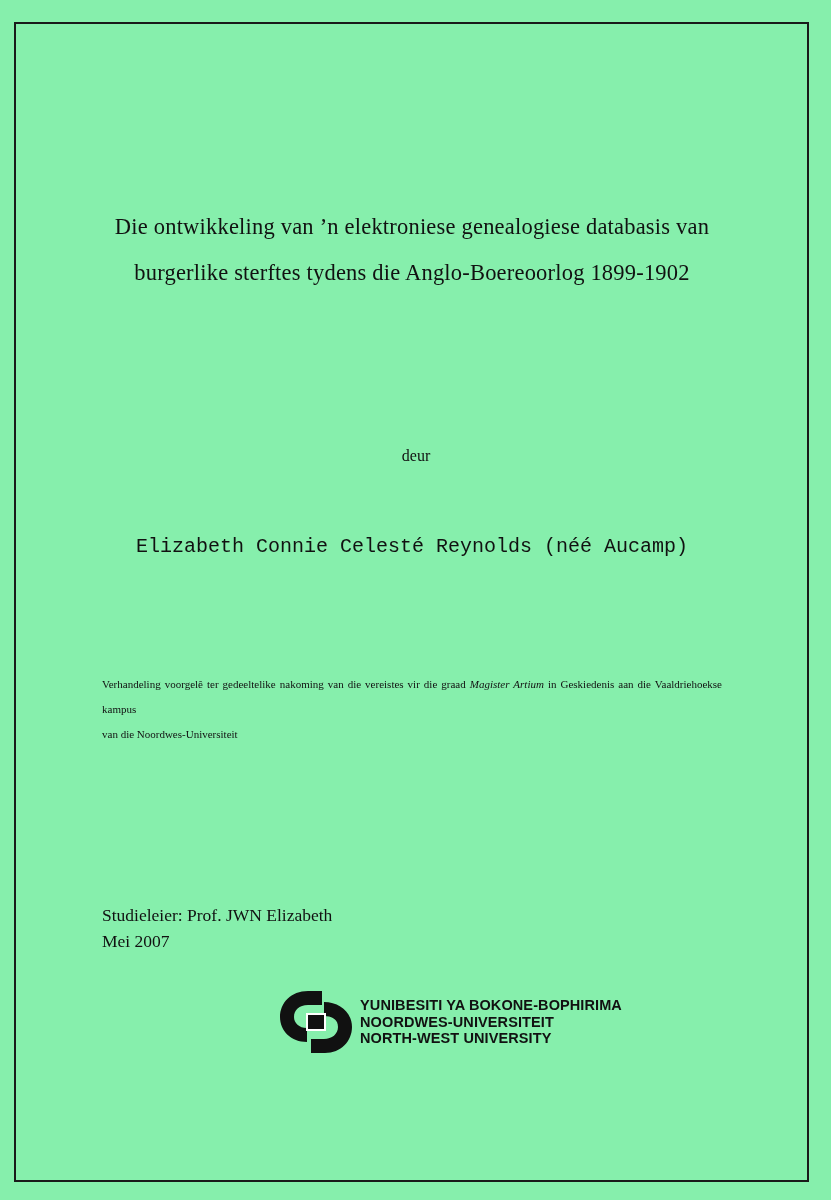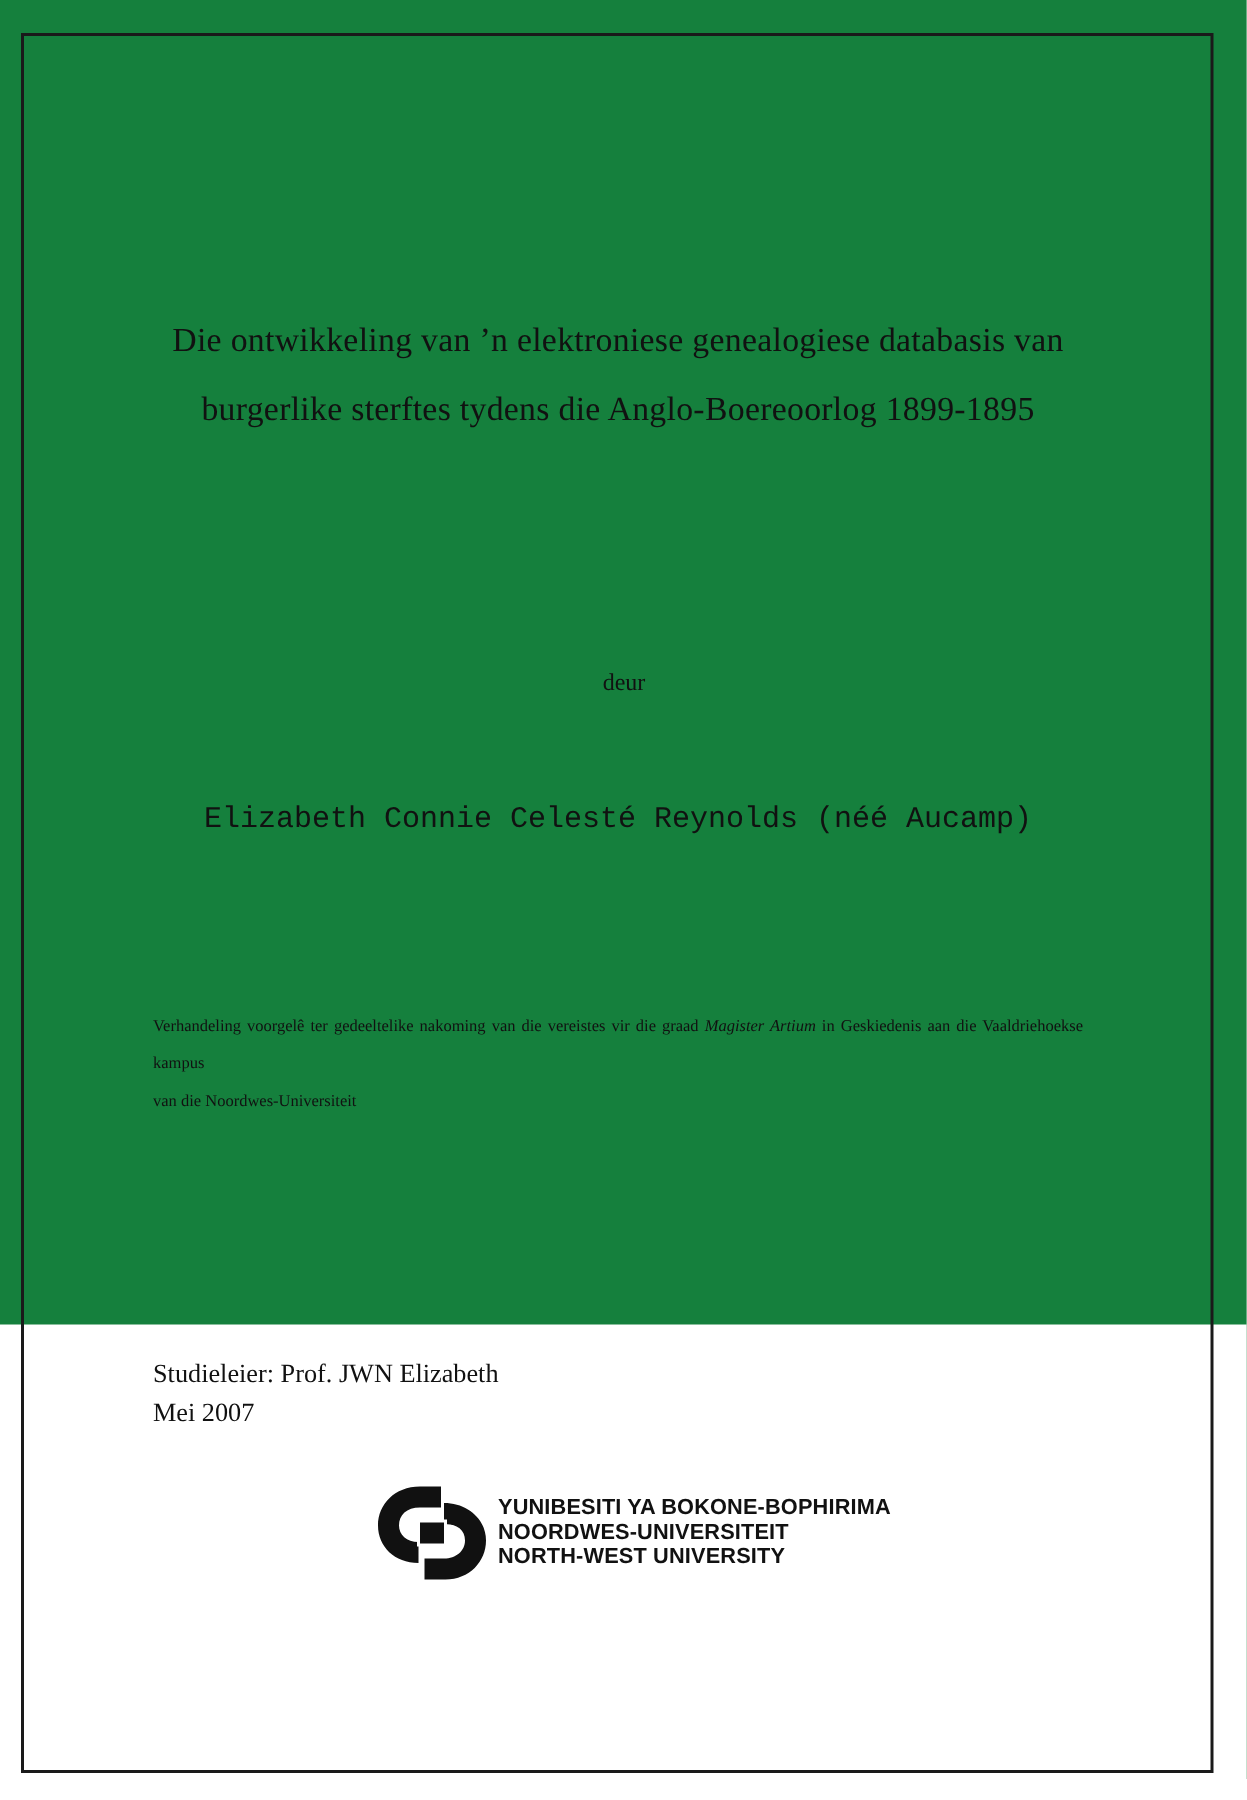--- a/index.html
+++ b/index.html
@@ -11,22 +11,22 @@
     width: 831px;
     height: 1200px;
     font-family: "Liberation Serif", serif;
     color: #111111;
     overflow: hidden;
   }
 
   .page {
     position: relative;
     width: 831px;
-    height: 883px;
-    background: #15803d;
+    height: 1200px;
+    background: #86efac;
   }
 
   
   .page-border {
     position: absolute;
     left: 14px;
     top: 22px;
     width: 795px;
     height: 1160px;
     border: 2px solid #1a1a1a;
@@ -102,20 +102,21 @@
   }
 
   .logo-block {
     position: absolute;
     top: 955px;
     left: 150px;
     width: 400px;
     height: 90px;
     display: flex;
     align-items: center;
+    justify-content: center;
   }
 
   .logo-mark {
     width: 76px;
     height: 70px;
     flex: 0 0 auto;
     margin-right: 6px;
   }
 
   .logo-text {
@@ -132,21 +133,21 @@
 <body>
 
 <div class="page">
 
   <div class="page-border"></div>
 
   <div class="content">
 
     <div class="title-block">
       <div class="title-line">Die ontwikkeling van ’n elektroniese genealogiese databasis van</div>
-      <div class="title-line">burgerlike sterftes tydens die Anglo-Boereoorlog 1899-1895</div>
+      <div class="title-line">burgerlike sterftes tydens die Anglo-Boereoorlog 1899-1902</div>
     </div>
 
     <div class="byline-label">deur</div>
 
     <div class="author">Elizabeth Connie Celesté Reynolds (néé Aucamp)</div>
 
     <div class="statement">
       <span>Verhandeling voorgelê ter gedeeltelike nakoming van die vereistes vir die graad </span><em>Magister Artium</em><span> in Geskiedenis aan die Vaaldriehoekse kampus</span>
       <div class="last-line">van die Noordwes-Universiteit</div>
     </div>

